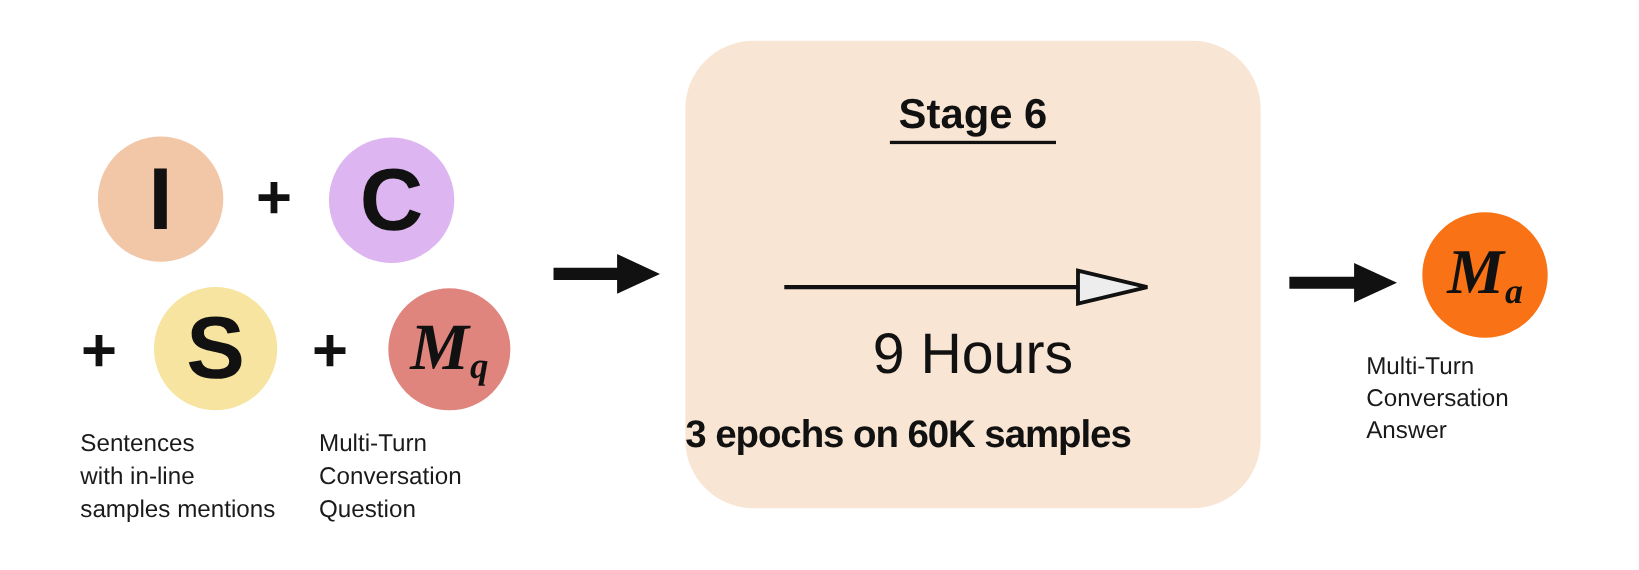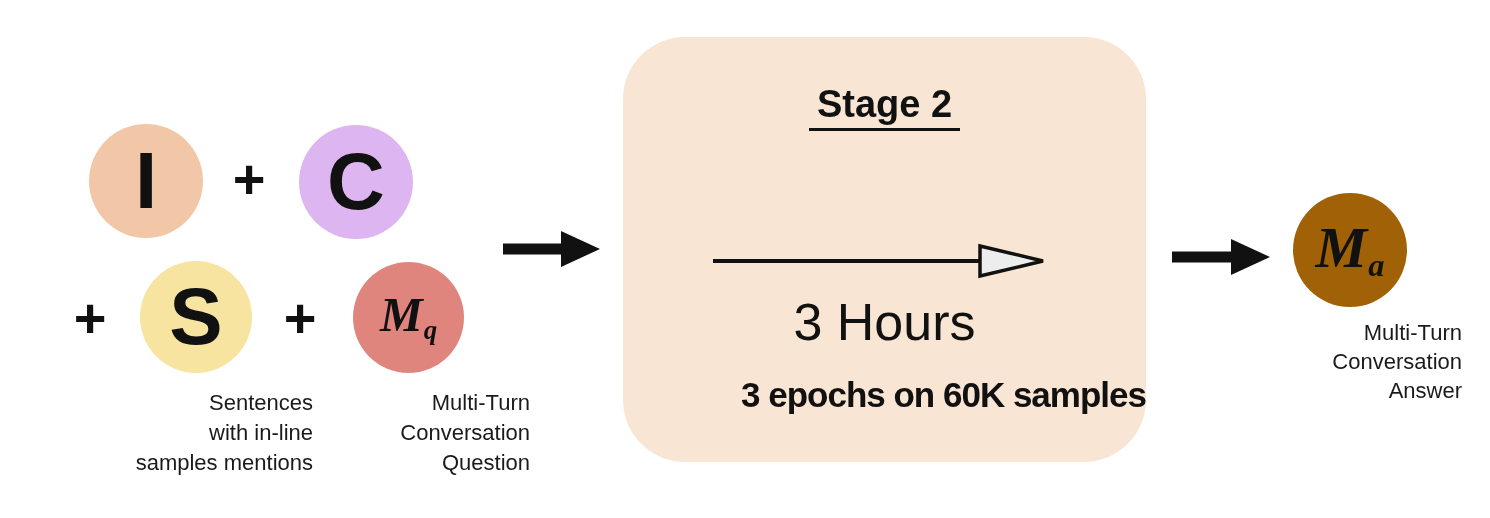--- a/index.html
+++ b/index.html
@@ -25,42 +25,42 @@
   }
   .c-i{left:89px;top:124px;width:114px;height:114px;}
   .c-c{left:299px;top:125px;width:114px;height:114px;}
   .c-s{left:140px;top:261px;width:112px;height:112px;}
   .c-mq{left:353px;top:262px;width:111px;height:111px;}
   .c-ma{left:1293px;top:193px;width:114px;height:114px;}
   
   .mvar{
     font-family:"Liberation Serif", serif;
     font-style:italic;font-weight:bold;
-    font-size:48px;line-height:1;color:#111;
+    font-size:60px;line-height:1;color:#111;
     white-space:nowrap;
   }
   .mvar sub{
     font-size:0.56em;
     vertical-align:-0.28em;
     margin-left:1px;
   }
   .c-ma .mvar{font-size:58px;}
   
   .plus{
     position:absolute;
     transform:translate(-50%,-50%);
     font-weight:bold;font-size:56px;line-height:1;color:#111;
   }
   .p1{left:249px;top:179px;}
   .p2{left:90px;top:318px;}
   .p3{left:300px;top:318px;}
   
   .caption{
     position:absolute;
-    text-align:right;
+    text-align:left;
     white-space:pre-line;
     font-size:22px;line-height:30px;
     color:#1a1a1a;
   }
   .cap-s{left:73px;top:388px;width:240px;}
   .cap-mq{left:290px;top:388px;width:240px;}
   .cap-ma{left:1242px;top:318px;width:220px;line-height:29px;}
   
   .flow-arrow{position:absolute;}
   .fa1{left:503px;top:229px;}
@@ -84,21 +84,21 @@
     position:absolute;top:136px;left:0;width:100%;
     text-align:center;font-size:36px;line-height:1;letter-spacing:-1px;
   }
   .stage-inner-arrow{position:absolute;left:88px;top:204px;}
   .stage-duration{
     position:absolute;top:259px;left:0;width:100%;
     text-align:center;font-size:52px;line-height:1;
   }
   .stage-detail{
     position:absolute;top:340px;left:0;width:100%;
-    text-align:right;font-size:35px;font-weight:bold;line-height:1;letter-spacing:-1px;
+    text-align:left;font-size:35px;font-weight:bold;line-height:1;letter-spacing:-1px;
   }
 </style>
 </head>
 <body>
 
 <div id="canvas">
 
   <div class="circle c-i" style="background-color: rgb(241, 199, 167);">
     <span class="letter">I</span>
   </div>
@@ -122,34 +122,34 @@
   <div class="caption cap-mq">Multi-Turn
 Conversation
 Question</div>
 
   <svg class="flow-arrow fa1" width="97" height="40" viewBox="0 0 97 40">
     <path d="M0 14.5 H58 V2 L97 20 L58 38 V25.5 H0 Z" fill="#111111"></path>
   </svg>
 
   <div class="stage-box" style="background-color: rgb(249, 229, 211);">
     <div class="stage-title">
-      <span class="underlined">Stage 2</span>
+      <span class="underlined">Stage 6</span>
     </div>
     <svg class="stage-inner-arrow" width="336" height="40" viewBox="0 0 336 40">
       <line x1="2" y1="20" x2="270" y2="20" stroke="#111111" stroke-width="4"></line>
       <polygon points="269,5 332,20 269,35" fill="#EDEDED" stroke="#111111" stroke-width="3.5" stroke-linejoin="miter"></polygon>
     </svg>
-    <div class="stage-duration">3 Hours</div>
+    <div class="stage-duration">9 Hours</div>
     <div class="stage-detail">3 epochs on 60K samples</div>
   </div>
 
   <svg class="flow-arrow fa2" width="98" height="40" viewBox="0 0 98 40">
     <path d="M0 14.5 H59 V2 L98 20 L59 38 V25.5 H0 Z" fill="#111111"></path>
   </svg>
 
-  <div class="circle c-ma" style="background-color: #a16207;">
+  <div class="circle c-ma" style="background-color: #f97316;">
     <span class="mvar"><span>M</span><sub>a</sub></span>
   </div>
   <div class="caption cap-ma">Multi-Turn
 Conversation
 Answer</div>
 
 </div>
 
 </body></html>

